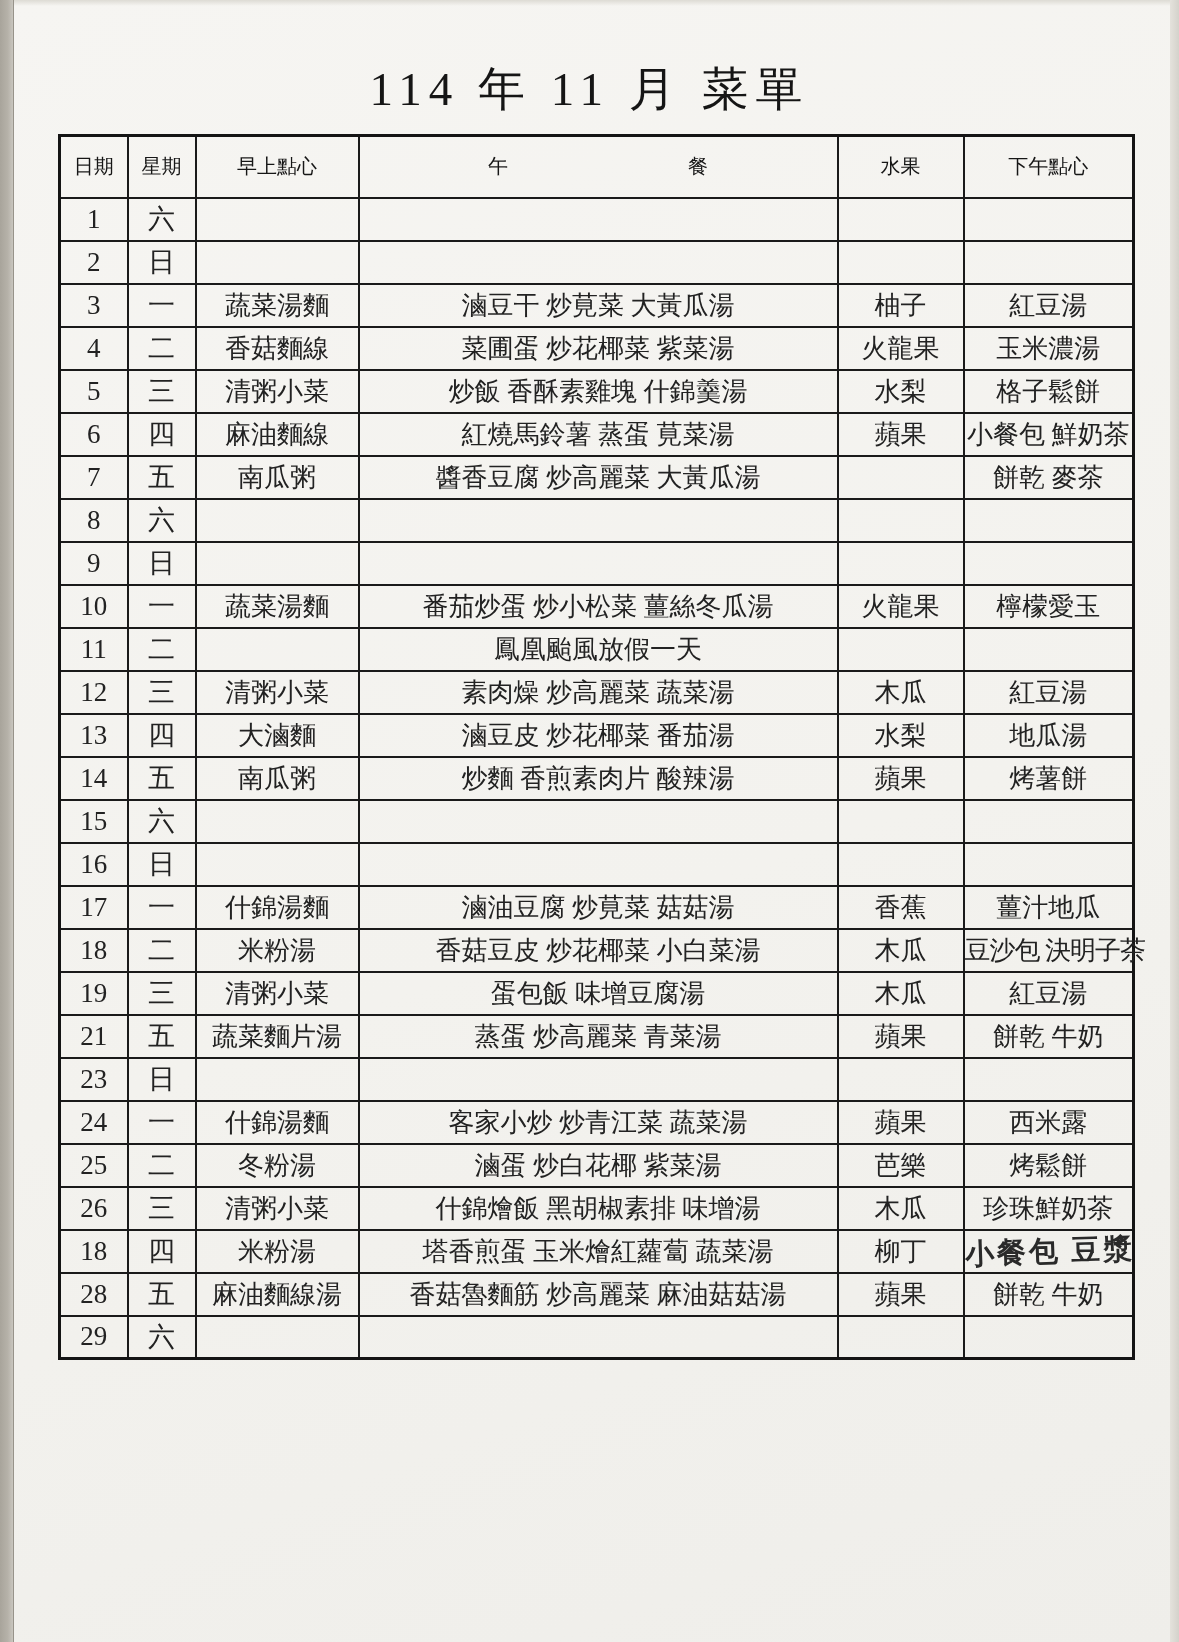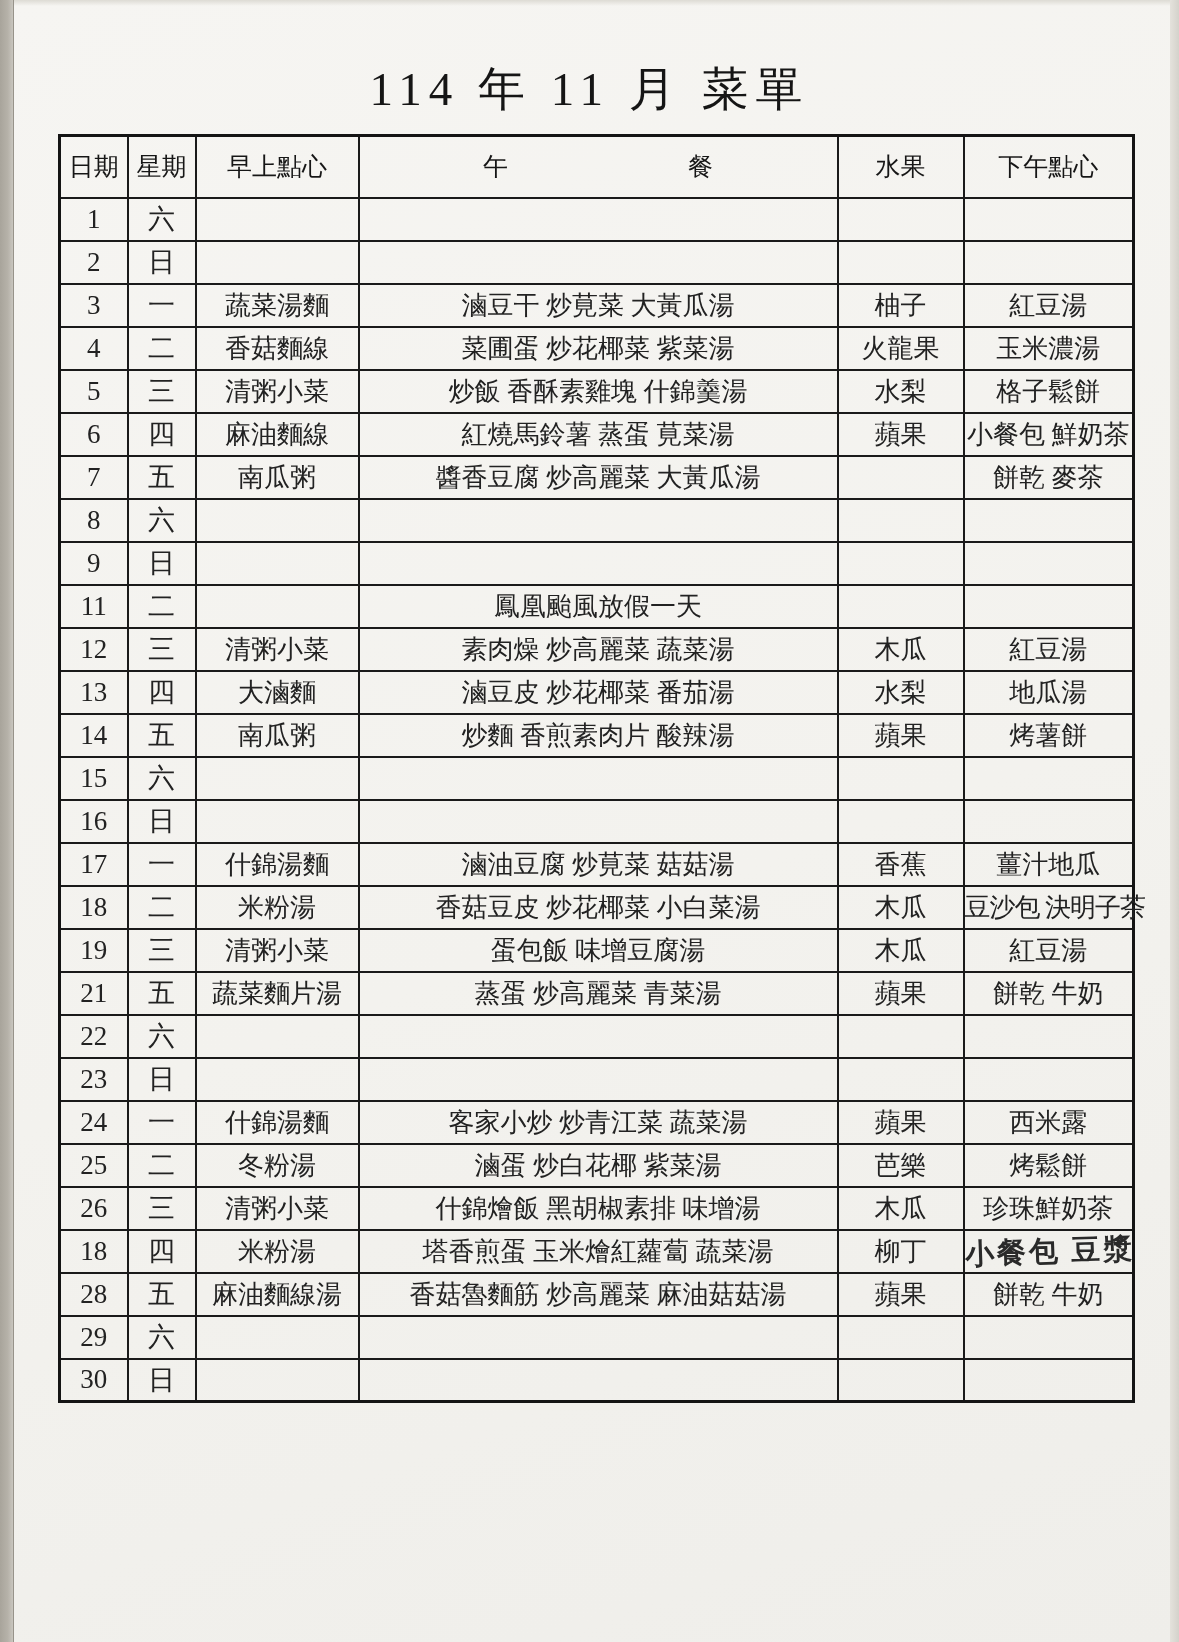--- a/index.html
+++ b/index.html
@@ -54,21 +54,21 @@
     border: 2px solid #1a1a1a;
     padding: 0;
     text-align: center;
     vertical-align: middle;
     white-space: nowrap;
     overflow: visible;
   }
   table.menu { border: 3px solid #141414; }
   thead tr { height: 62px; }
   tbody tr { height: 43px; }
-  th { font-weight: normal; font-size: 25px; color: #161616; }
+  th { font-weight: normal; font-size: 20px; color: #161616; }
   th.lunch-head { }
   .lunch-head-inner {
     display: flex;
     justify-content: center;
     align-items: center;
     gap: 180px;
   }
   td { font-size: 26px; color: #222; }
   td.c-date { font-size: 27px; font-family: "Liberation Serif", serif; }
   td.c-weekday { font-size: 27px; }
@@ -182,20 +182,28 @@
   </tr>
         <tr>
     <td class="c-date">9</td>
     <td class="c-weekday">日</td>
     <td class="c-morning"></td>
     <td class="c-lunch"></td>
     <td class="c-fruit"></td>
     <td class="c-afternoon"></td>
   </tr>
         <tr>
+    <td class="c-date">10</td>
+    <td class="c-weekday">一</td>
+    <td class="c-morning">蔬菜湯麵</td>
+    <td class="c-lunch">番茄炒蛋 炒小松菜 薑絲冬瓜湯</td>
+    <td class="c-fruit">火龍果</td>
+    <td class="c-afternoon">檸檬愛玉</td>
+  </tr>
+        <tr>
     <td class="c-date">11</td>
     <td class="c-weekday">二</td>
     <td class="c-morning"></td>
     <td class="c-lunch">鳳凰颱風放假一天</td>
     <td class="c-fruit"></td>
     <td class="c-afternoon"></td>
   </tr>
         <tr>
     <td class="c-date">12</td>
     <td class="c-weekday">三</td>
@@ -262,28 +270,20 @@
   </tr>
         <tr>
     <td class="c-date">21</td>
     <td class="c-weekday">五</td>
     <td class="c-morning">蔬菜麵片湯</td>
     <td class="c-lunch">蒸蛋 炒高麗菜 青菜湯</td>
     <td class="c-fruit">蘋果</td>
     <td class="c-afternoon">餅乾 牛奶</td>
   </tr>
         <tr>
-    <td class="c-date">22</td>
-    <td class="c-weekday">六</td>
-    <td class="c-morning"></td>
-    <td class="c-lunch"></td>
-    <td class="c-fruit"></td>
-    <td class="c-afternoon"></td>
-  </tr>
-        <tr>
     <td class="c-date">23</td>
     <td class="c-weekday">日</td>
     <td class="c-morning"></td>
     <td class="c-lunch"></td>
     <td class="c-fruit"></td>
     <td class="c-afternoon"></td>
   </tr>
         <tr>
     <td class="c-date">24</td>
     <td class="c-weekday">一</td>
@@ -325,23 +325,15 @@
     <td class="c-afternoon">餅乾 牛奶</td>
   </tr>
         <tr>
     <td class="c-date">29</td>
     <td class="c-weekday">六</td>
     <td class="c-morning"></td>
     <td class="c-lunch"></td>
     <td class="c-fruit"></td>
     <td class="c-afternoon"></td>
   </tr>
-        <tr>
-    <td class="c-date">30</td>
-    <td class="c-weekday">日</td>
-    <td class="c-morning"></td>
-    <td class="c-lunch"></td>
-    <td class="c-fruit"></td>
-    <td class="c-afternoon"></td>
-  </tr>
       </tbody>
   </table>
 </div>
 
 </body></html>

